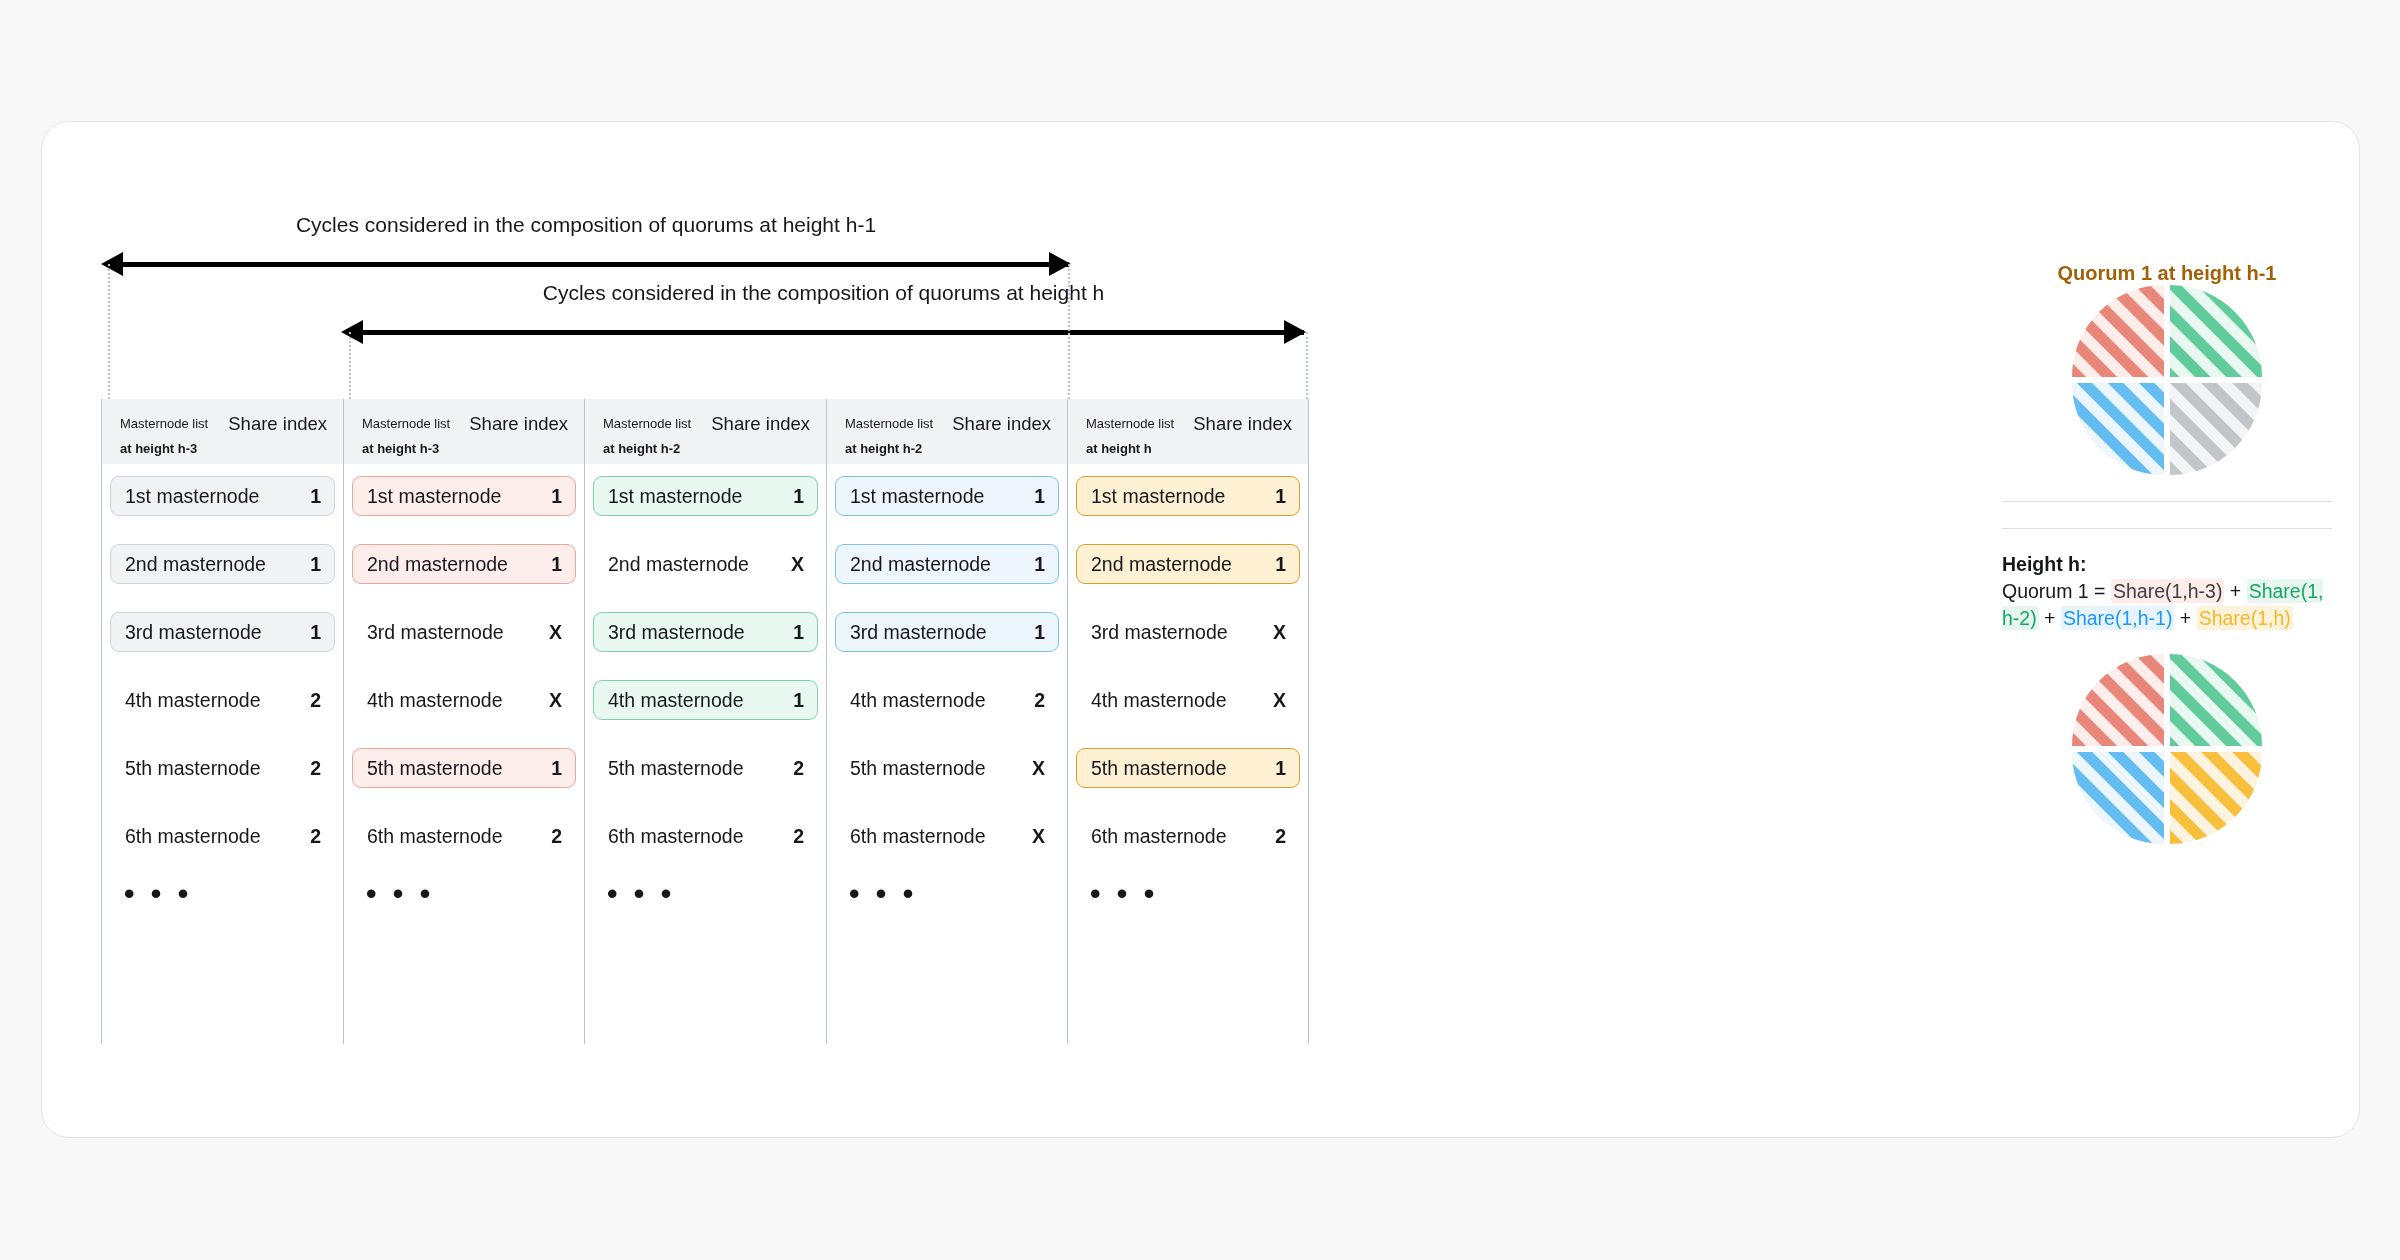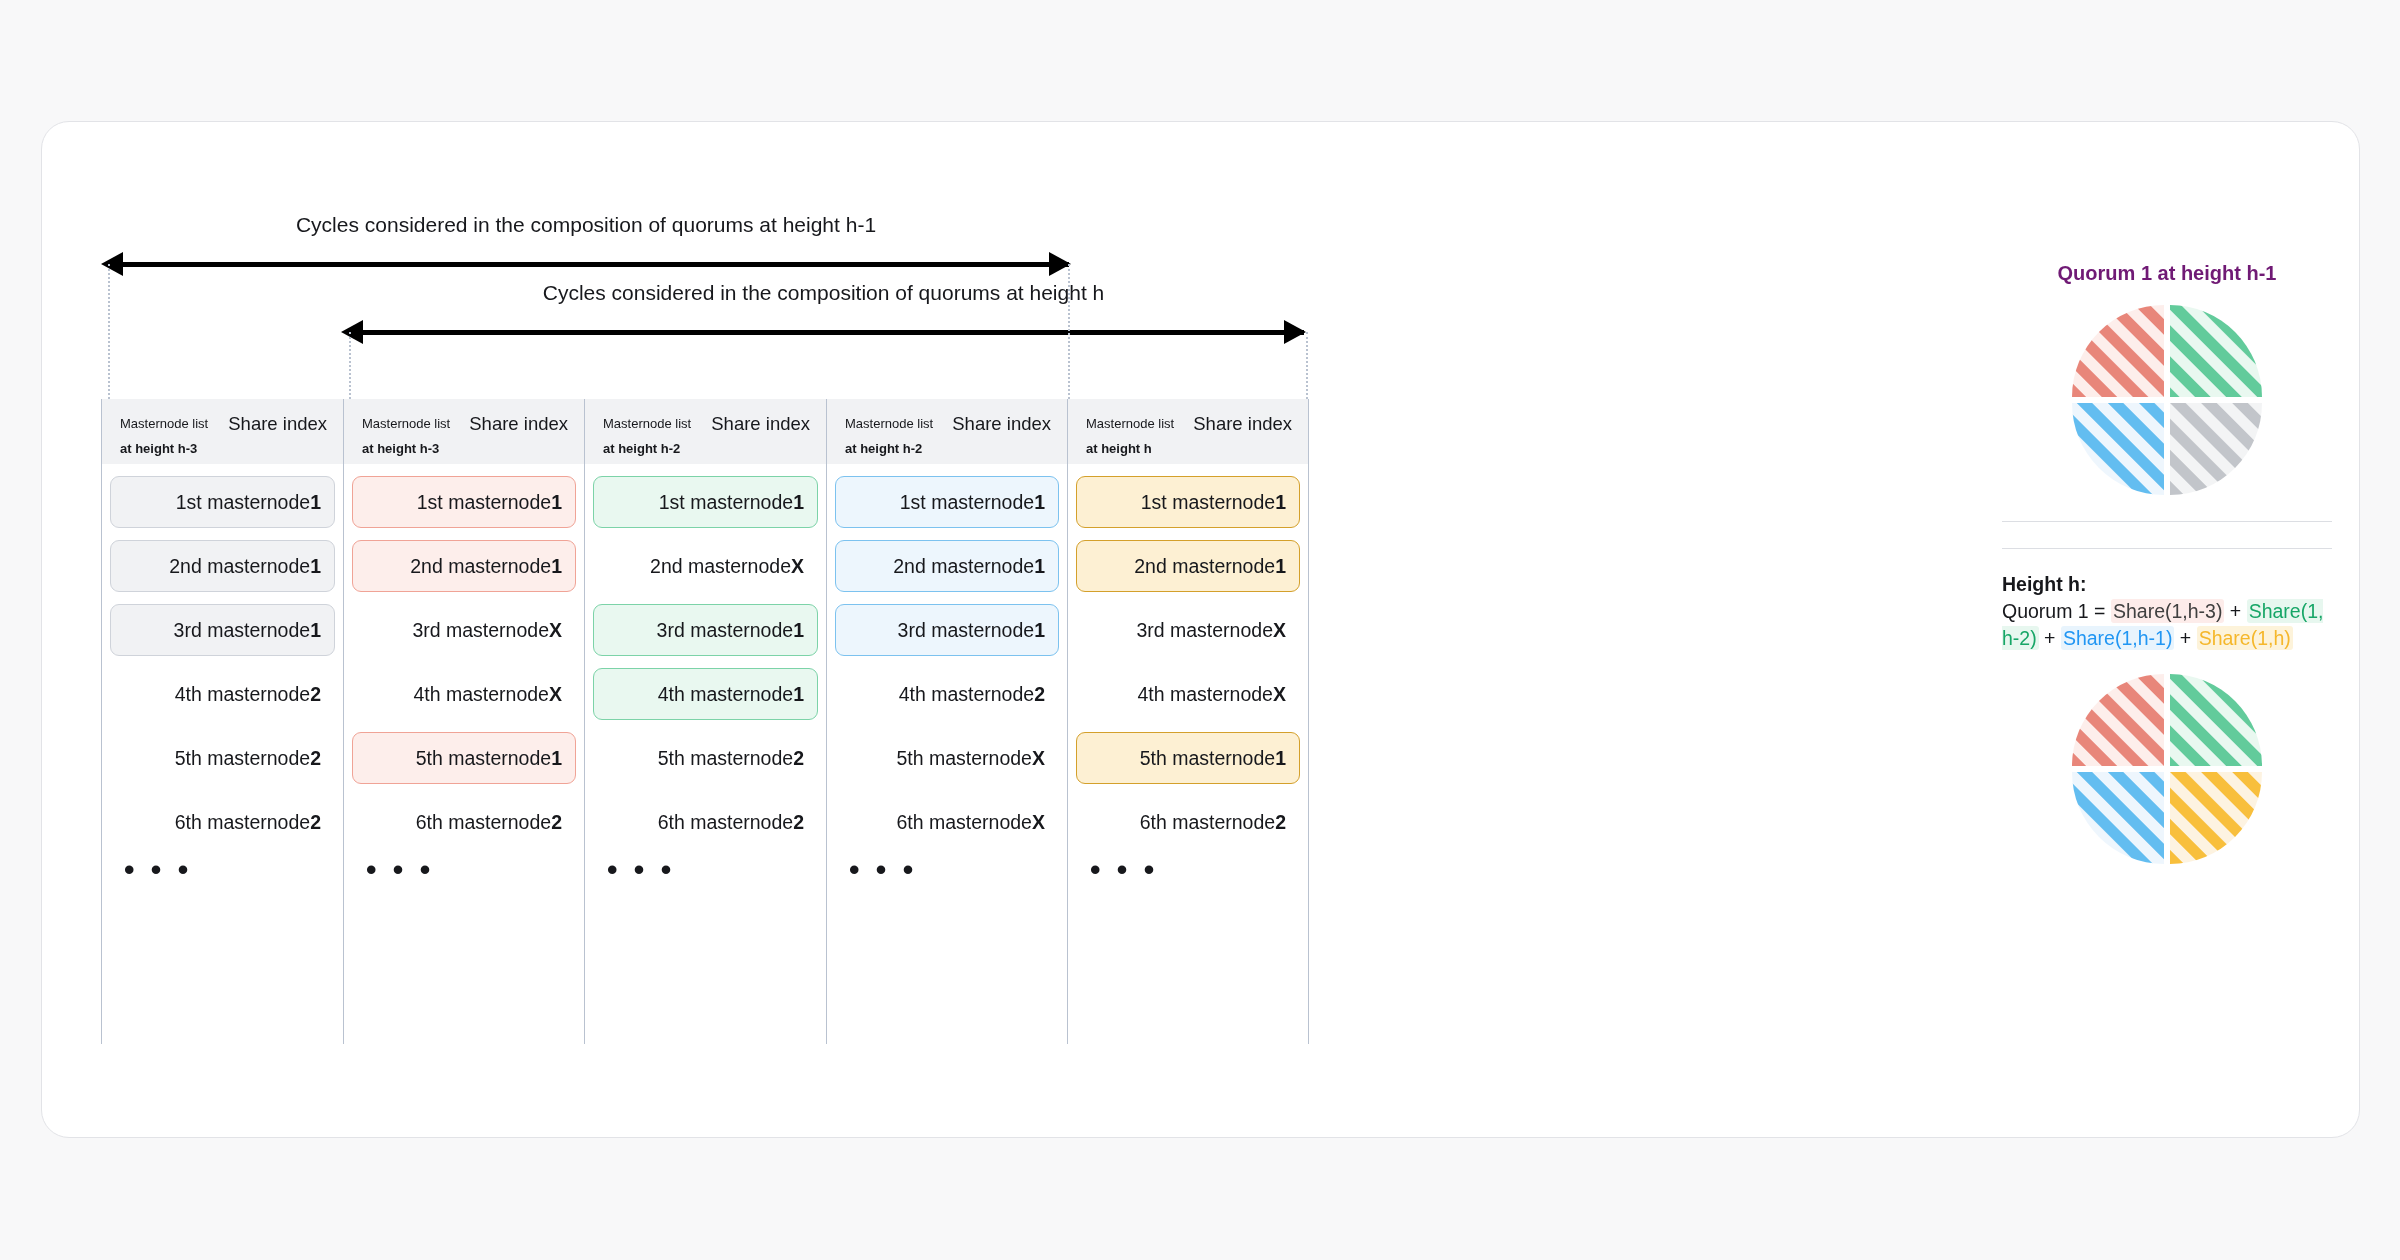--- a/index.html
+++ b/index.html
@@ -87,27 +87,27 @@
   .col .body { padding:12px 8px 0 8px; }
 
   .divider {
     position:absolute;
     top:0;
     width:1px; height:645px;
     background:#b9c2d0;
   }
 
   .row {
-    height:52px;
-    margin-bottom:12px;
+    height:40px;
+    margin-bottom:28px;
     border-radius:9px;
     border:1.5px solid transparent;
     display:flex;
     align-items:center;
-    justify-content:flex-end;
+    justify-content:space-between;
     padding:0 13px 0 14px;
     font-size:19.5px;
   }
   .row .name { color:#17181c; }
   .row .val  { color:#17181c; font-weight:bold; }
   .row.plain { border-color:transparent; background:transparent; }
   .row.grey   { background:#f1f2f4; border-color:#cfd3da; }
   .row.red    { background:#fdeeeb; border-color:#f0a396; }
   .row.green  { background:#e9f8f0; border-color:#7cd3a8; }
   .row.blue   { background:#edf6fd; border-color:#7cc2ef; }
@@ -126,22 +126,21 @@
   
   #panel {
     position:absolute;
     left:1960px; top:140px;
     width:330px;
   }
   .panel-title {
     font-size:20px;
     font-weight:bold;
     text-align:center;
-    margin-bottom:20px;
-    color:#701a75;
+    color:#a16207;
   }
   .quorum-circle {
     position:relative;
     width:190px; height:190px;
     margin:0 auto;
   }
 
   .hr {
     height:1px;
     background:#dcdee3;

